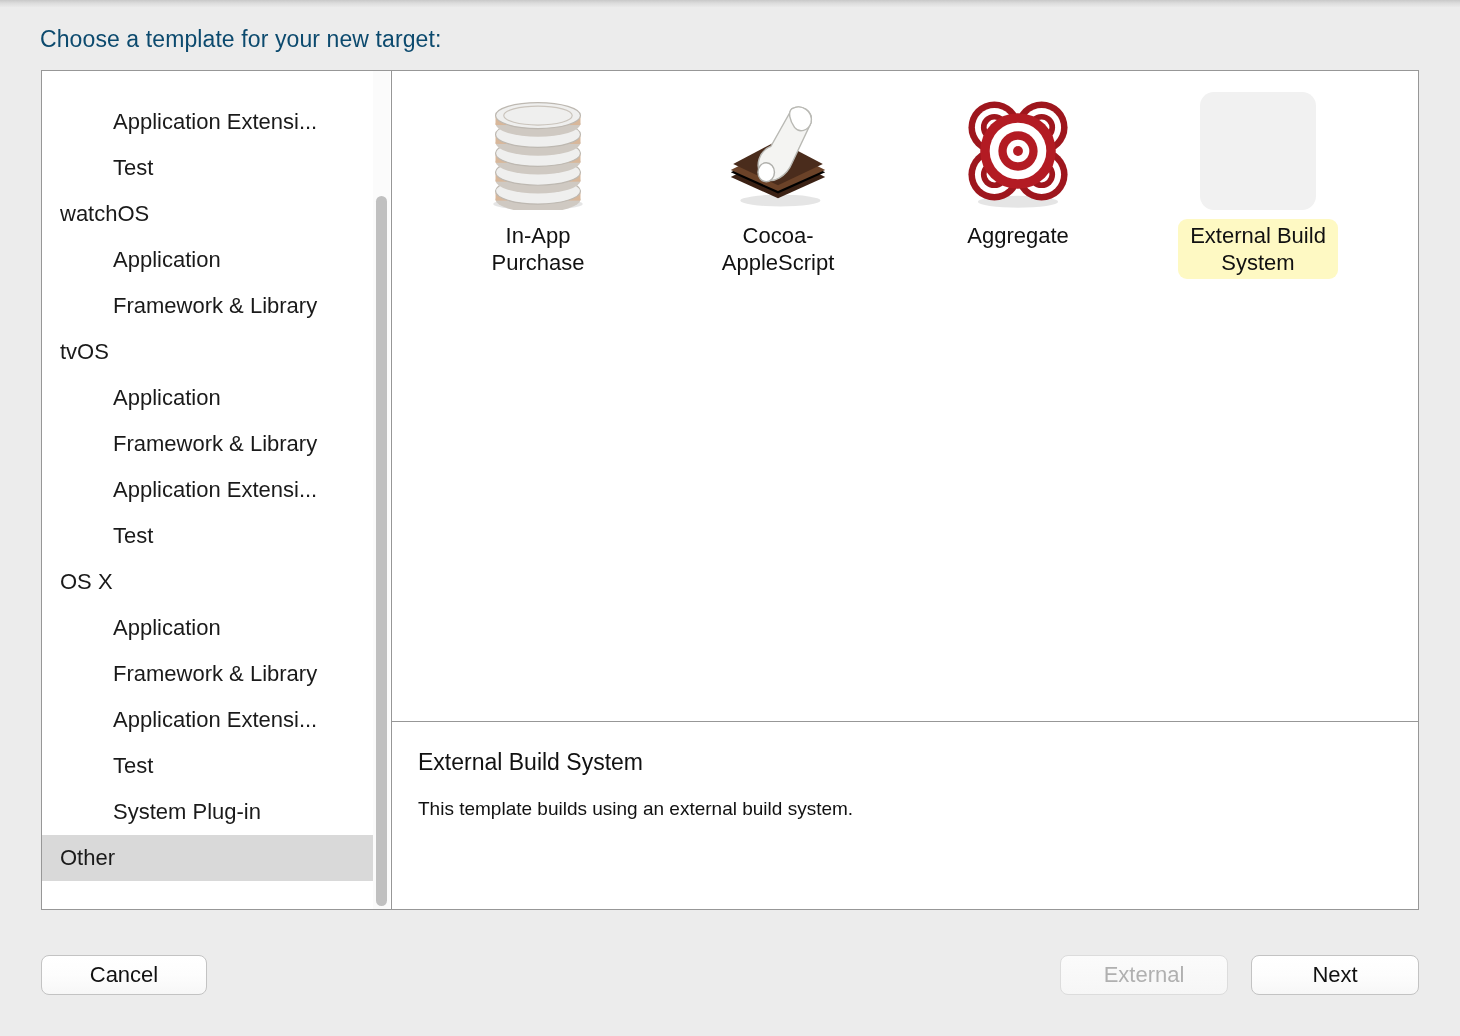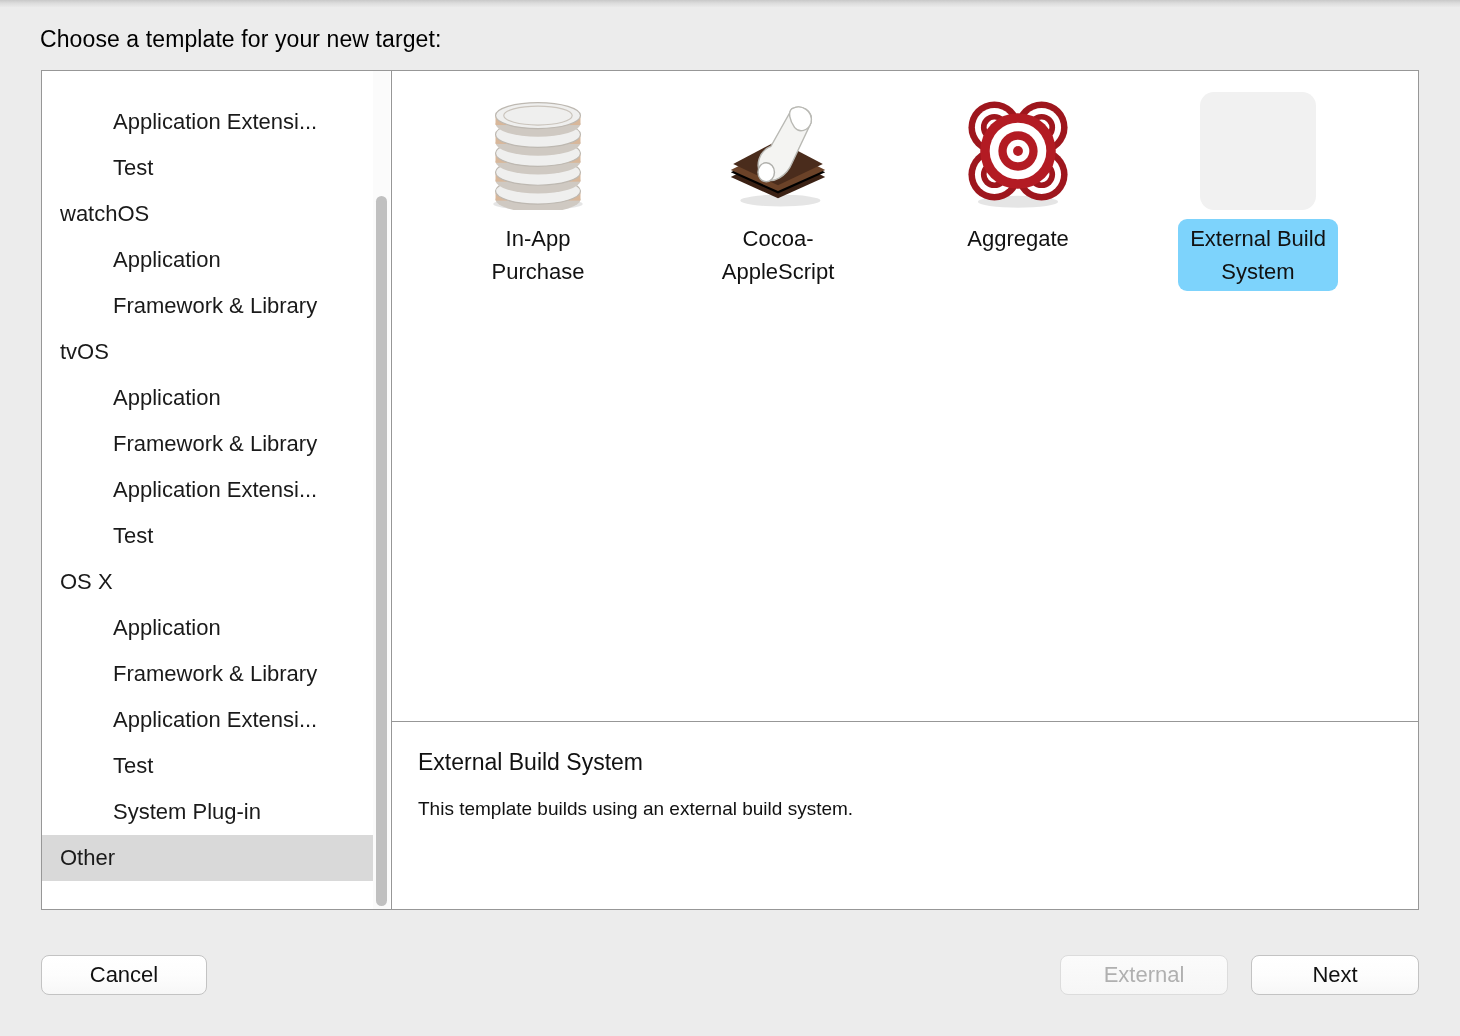--- a/index.html
+++ b/index.html
@@ -24,21 +24,21 @@
     height: 7px;
     background: linear-gradient(to bottom, #c8c8c8 0%, #dcdcdc 45%, #e9e9e9 100%);
   }
 
   
   .prompt-label {
     position: absolute;
     left: 40px;
     top: 26px;
     font-size: 23px;
-    color: #000000;
+    color: #0c4a6e;
     letter-spacing: 0.1px;
     white-space: nowrap;
   }
 
   
   .panel {
     position: absolute;
     left: 41px;
     top: 70px;
     width: 1378px;
@@ -135,29 +135,29 @@
     width: 128px;
     height: 120px;
     position: relative;
     display: flex;
     align-items: center;
     justify-content: center;
   }
   .template-label {
     margin-top: 8px;
     font-size: 22px;
-    line-height: 33px;
+    line-height: 27px;
     text-align: center;
     color: #111111;
     padding: 3px 12px;
     border-radius: 9px;
     max-width: 215px;
   }
   .template-cell.selected .template-label {
-    background: #7dd3fc;
+    background: #fef9c3;
   }
 
   
   .placeholder-icon {
     width: 116px;
     height: 118px;
     background: #f1f1f1;
     border-radius: 14px;
   }
 

